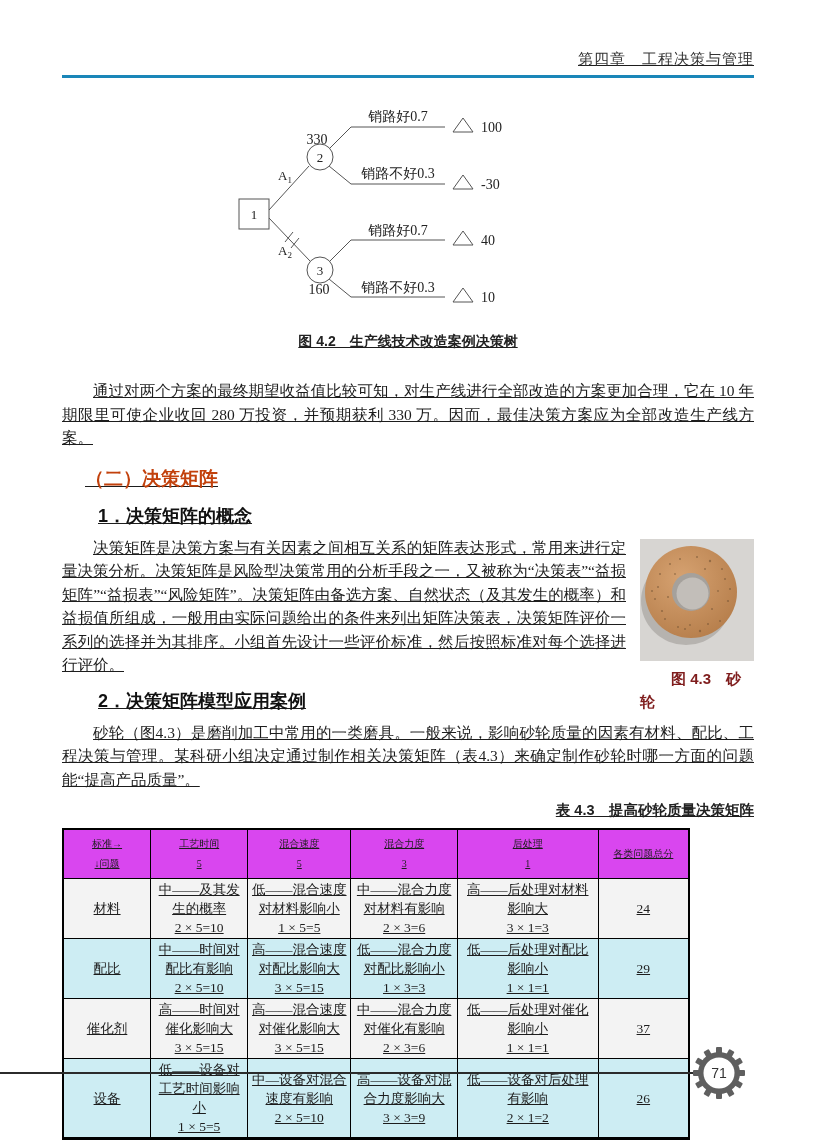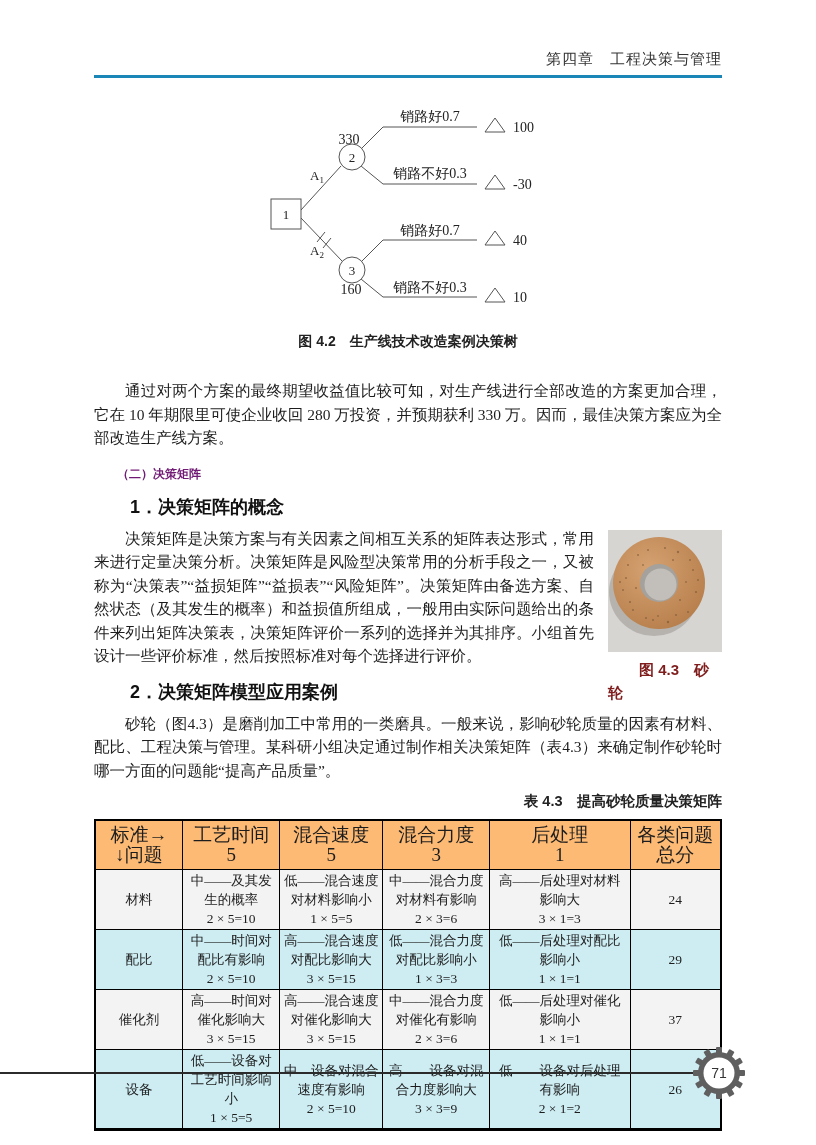--- a/index.html
+++ b/index.html
@@ -1,54 +1,54 @@
 <!DOCTYPE html>
 <html><head>
 <meta charset="utf-8">
 <style>
   html,body{margin:0;padding:0;background:#e8e8e8;}
   .page{position:relative;width:816px;height:1145px;background:#ffffff;margin:0 auto;
         font-family:"Liberation Serif","DejaVu Serif",serif;color:#1d1d1d;overflow:hidden;}
-  .content{padding:0 94px;}
+  .content{padding:0 62px;text-decoration:underline;}
 
   
   .chapter{padding-top:50px;text-align:right;font-family:"Liberation Sans","DejaVu Sans",sans-serif;
            font-size:15px;color:#333;letter-spacing:1px;}
   .rule{height:3px;background:#1a86b8;margin-top:6px;}
 
   
   .fig-tree{margin-top:20px;}
   .fig-tree svg{display:block;margin-left:174px;}
   .fig-caption{text-align:center;font-family:"Liberation Sans","DejaVu Sans",sans-serif;
                font-weight:bold;font-size:14px;color:#222;margin-top:20px;}
 
   
   .para{font-size:15.5px;line-height:23.5px;text-align:justify;text-indent:2em;margin:0;}
   .para-1{margin-top:28px;}
-  .h2{font-family:"Liberation Sans","DejaVu Sans",sans-serif;font-weight:bold;font-size:12px;
-      margin:16px 0 0 0;padding-left:23px;color:#701a75;}
+  .h2{font-family:"Liberation Sans","DejaVu Sans",sans-serif;font-weight:bold;font-size:19px;
+      margin:16px 0 0 0;padding-left:23px;color:#c2410c;}
   .h3{font-family:"Liberation Sans","DejaVu Sans",sans-serif;font-weight:bold;font-size:18px;
       margin:12px 0 0 0;padding-left:36px;color:#111;}
   .para-body{margin-top:8px;}
 
   
   .wheel-float{float:right;width:114px;margin:3px 0 6px 14px;}
   .wheel-float svg{display:block;}
   .wheel-caption{text-align:left;font-family:"Liberation Sans","DejaVu Sans",sans-serif;
                  font-weight:bold;font-size:15px;margin-top:6px;color:#7f1d1d;}
 
   
   .table-caption{clear:both;text-align:right;font-family:"Liberation Sans","DejaVu Sans",sans-serif;
                  font-weight:bold;font-size:14.5px;margin-top:10px;color:#222;}
   table.matrix{width:628px;margin-top:8px;border-collapse:collapse;table-layout:fixed;
                font-size:13.5px;line-height:19px;text-align:center;
                border:2px solid #000;border-bottom:3px solid #000;}
   table.matrix th,table.matrix td{border:1px solid #000;padding:1px 3px;vertical-align:middle;
                font-weight:normal;word-break:break-all;}
-  table.matrix thead th{background:#fdba74;height:46px;font-size:19px;line-height:20px;}
+  table.matrix thead th{background:#d946ef;height:46px;font-size:10px;line-height:20px;}
   table.matrix tbody tr{height:58px;}
   tr.row-odd{background:#f3f3f3;}
   tr.row-even{background:#cdedf3;}
 
   
   .footer-rule{position:absolute;left:0;top:1072px;width:695px;height:2px;background:#2b2b2b;}
   .gear{position:absolute;left:693px;top:1047px;}
 </style>
 </head>
 <body>

